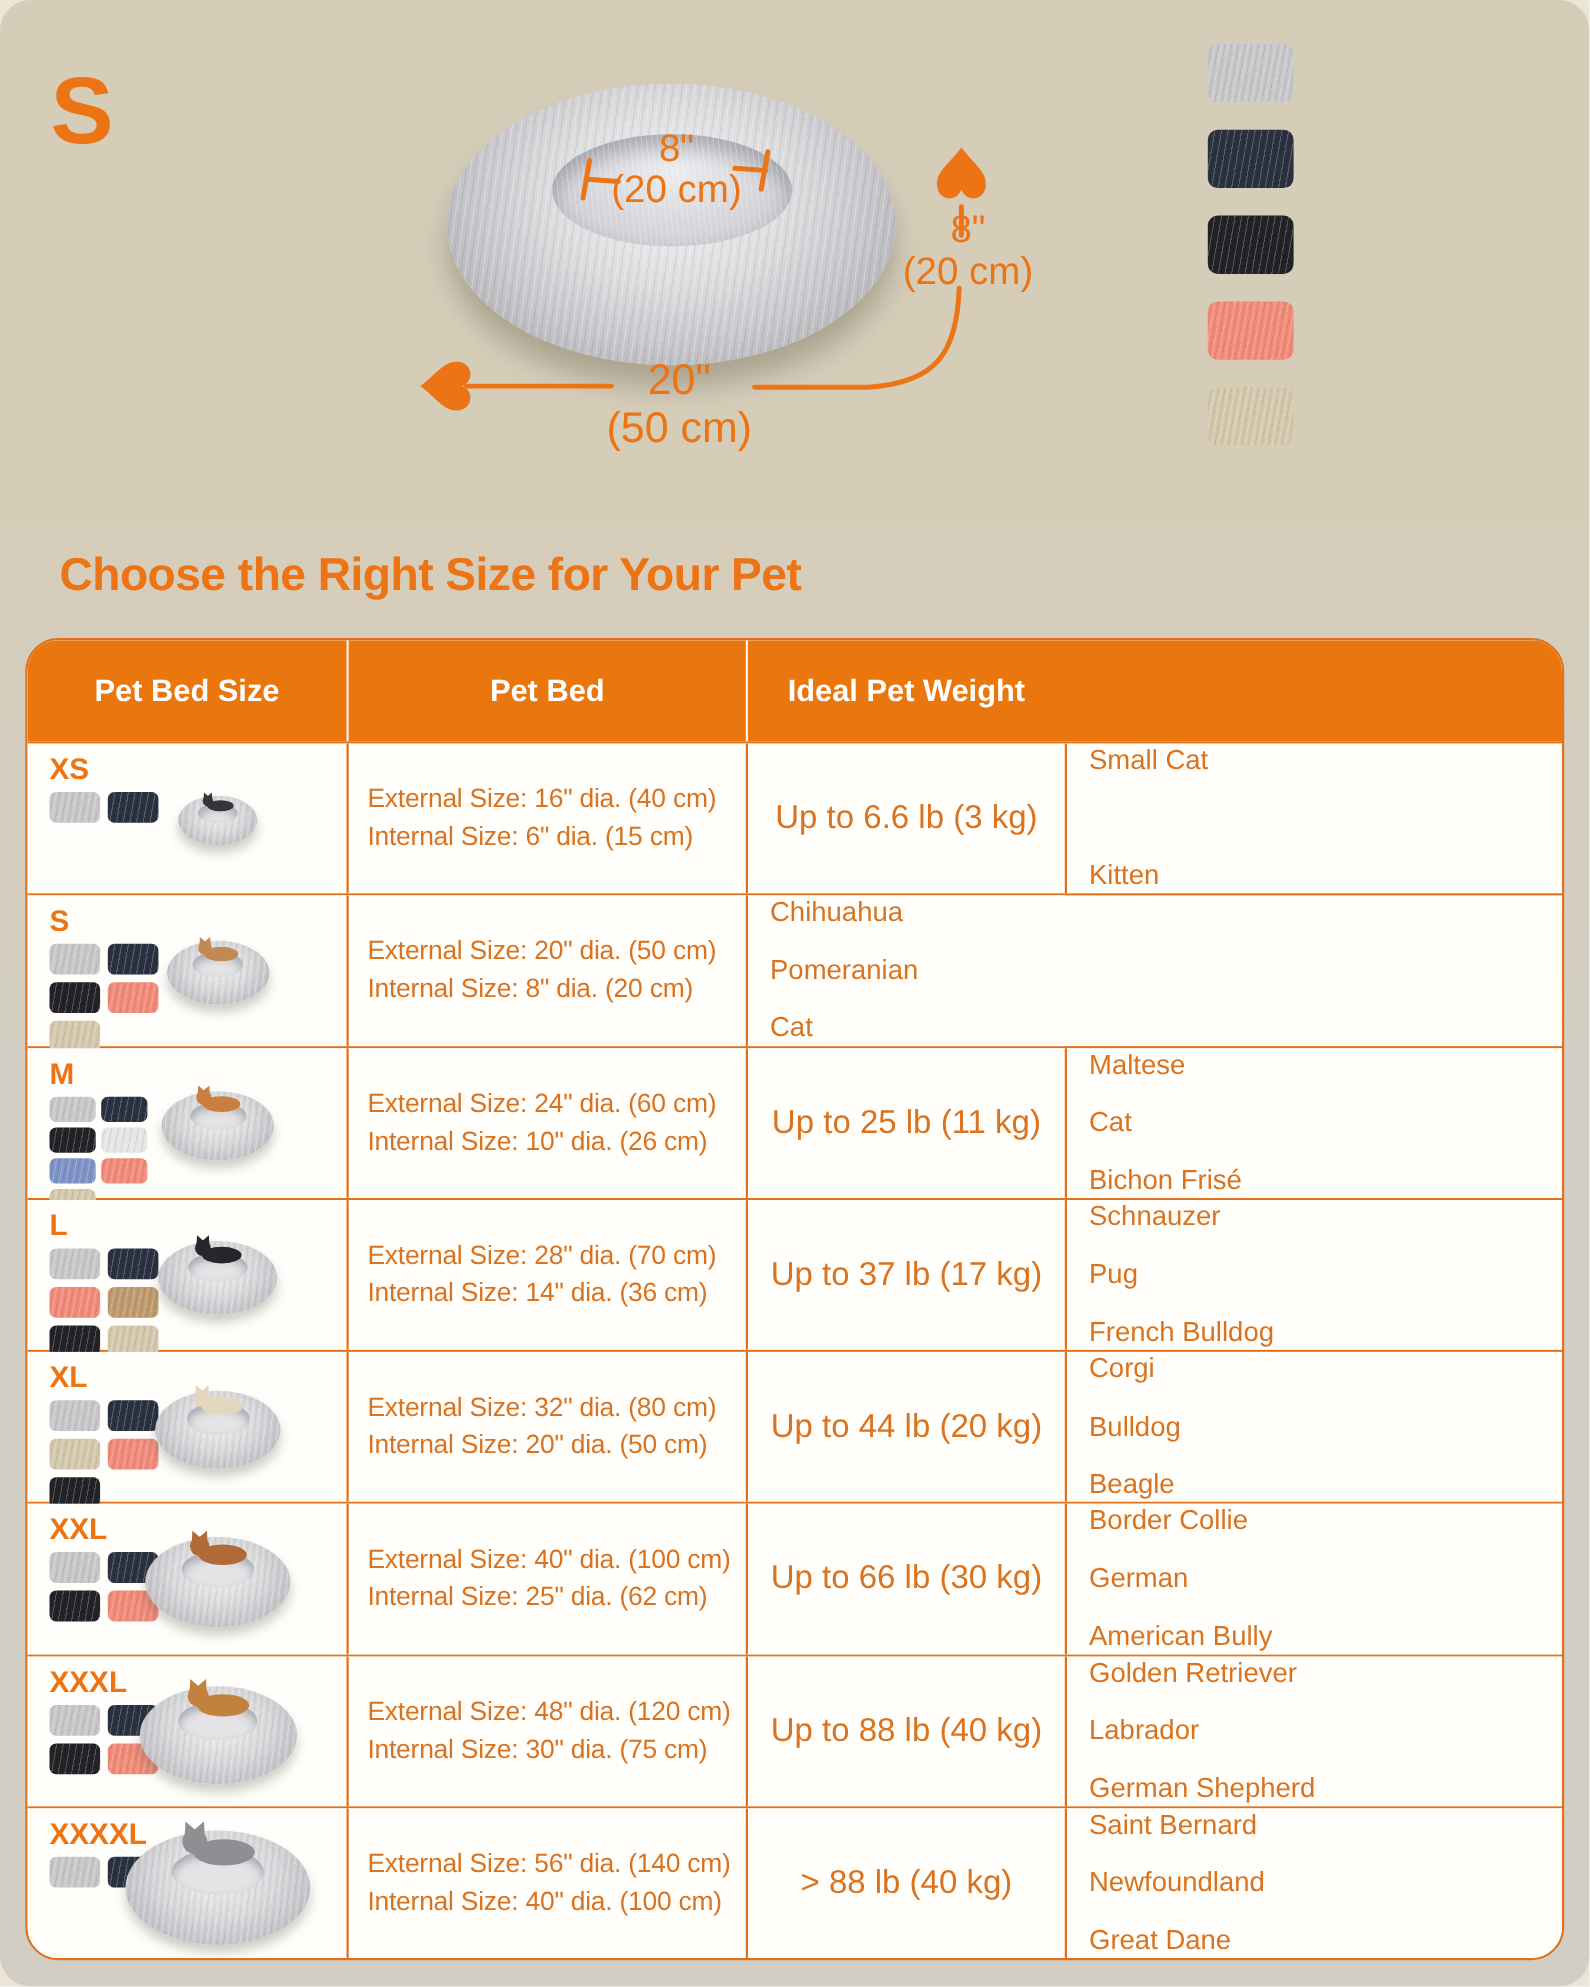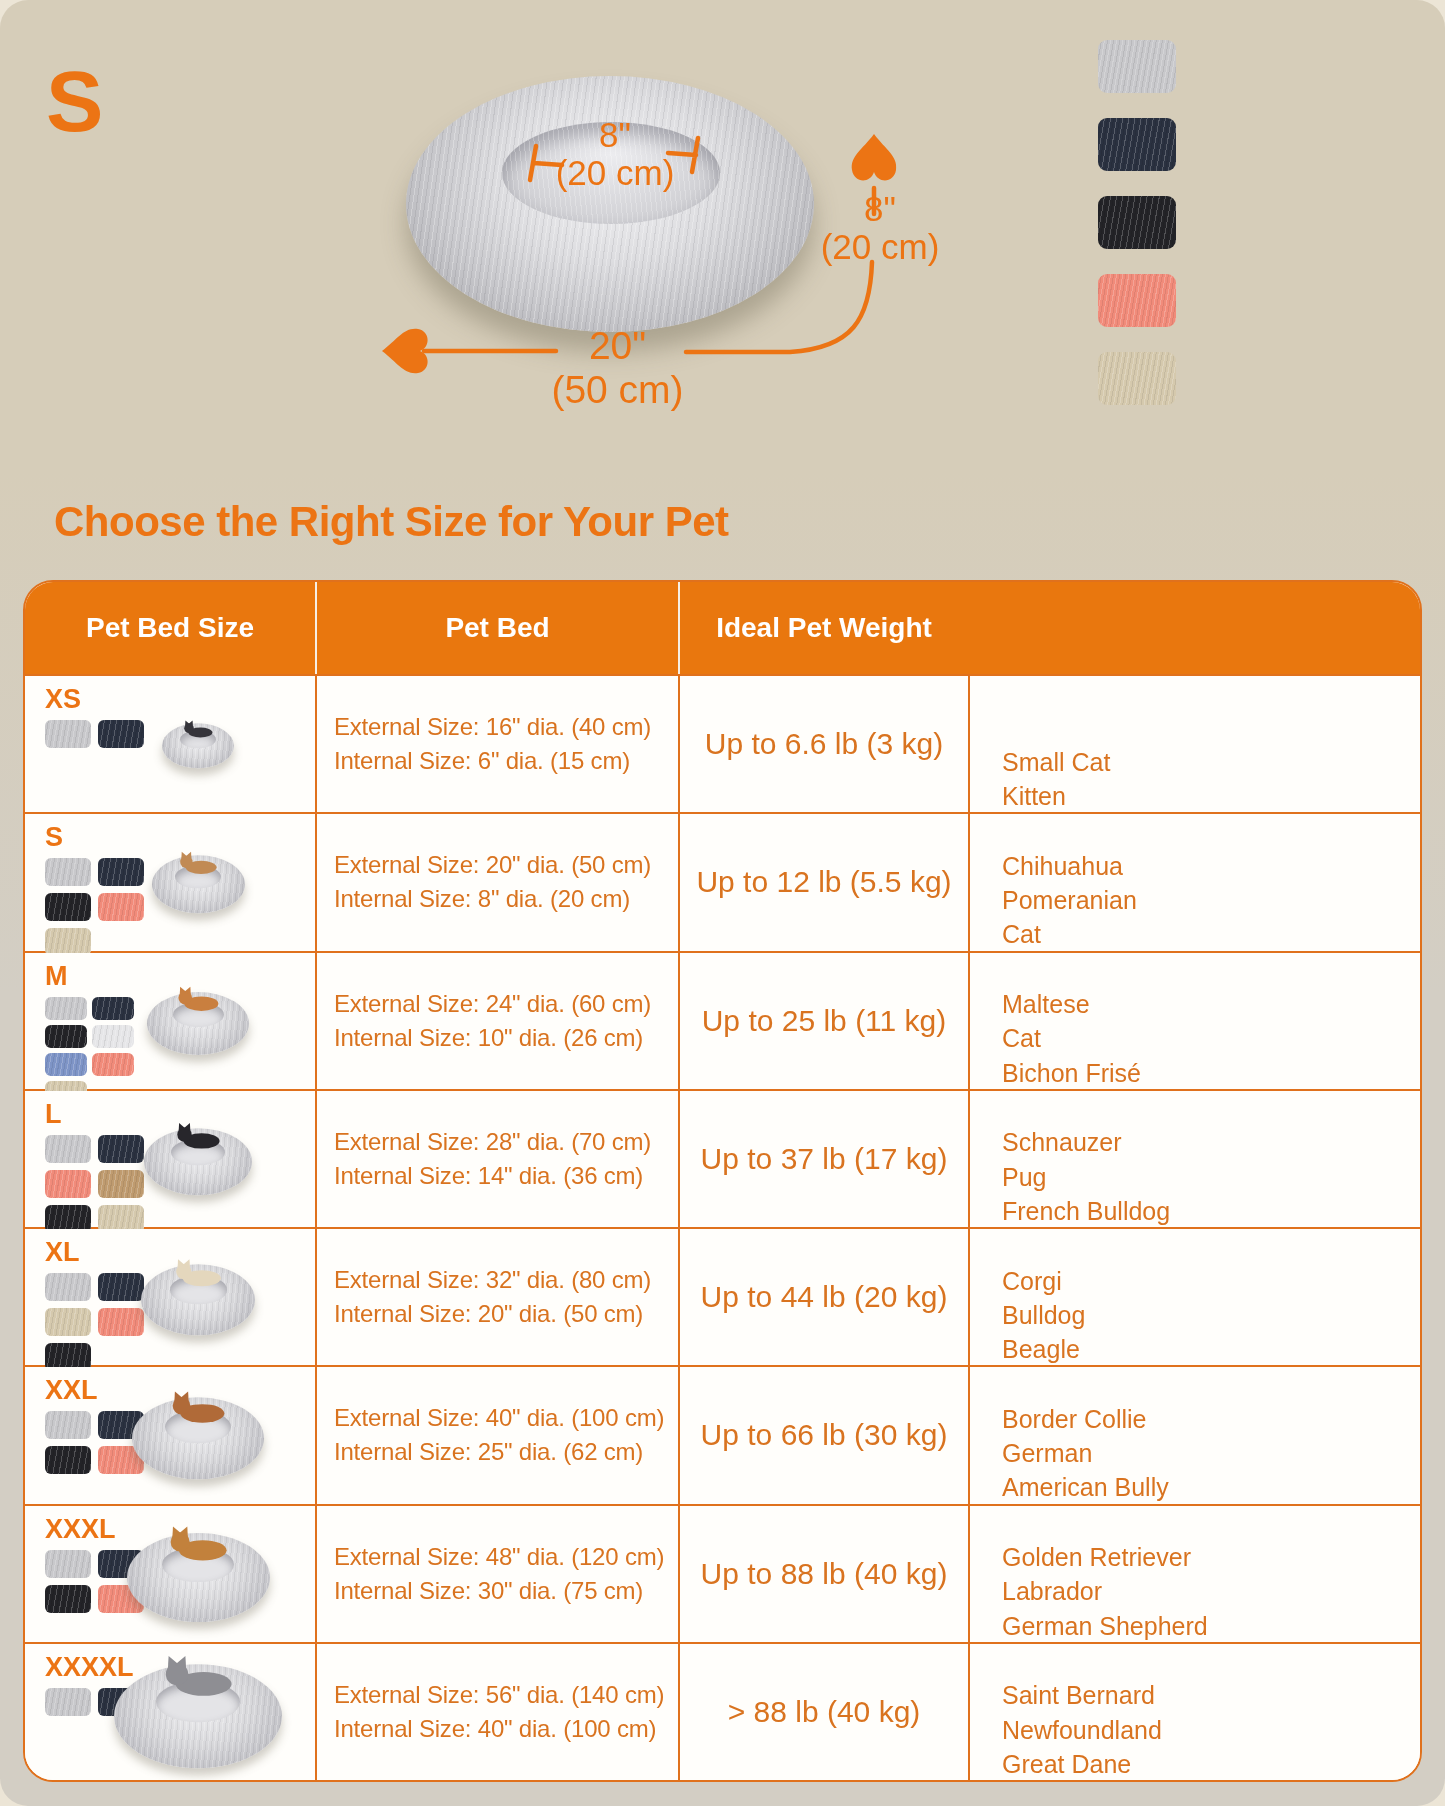--- a/index.html
+++ b/index.html
@@ -70,21 +70,21 @@
   .mb-outer::after{content:"";position:absolute;inset:0;border-radius:50%;opacity:.5;
     background:repeating-linear-gradient(96deg,rgba(255,255,255,.5) 0 1px,transparent 1px 3px,rgba(55,55,62,.16) 3px 4px,transparent 4px 6px);}
   .mb-hole{position:absolute;left:25%;top:16%;width:50%;height:40%;border-radius:50%;
     background:#e4e4e7;box-shadow:inset 0 5px 9px rgba(70,70,82,.4);}
   .pet{position:absolute;left:50%;top:-10%;transform:translateX(-50%);}
 
   .cell-size{display:flex;flex-direction:column;justify-content:center;padding-left:17px;gap:6px;}
   .size-line{color:var(--text-orange);font-size:24px;letter-spacing:-0.2px;white-space:nowrap;}
   .cell-weight{display:flex;align-items:center;justify-content:center;}
   .cell-weight span{color:var(--text-orange);font-size:30px;white-space:nowrap;}
-  .cell-breeds{display:flex;flex-direction:column;justify-content:flex-end;padding-left:32px;gap:3px;}
+  .cell-breeds{display:flex;flex-direction:column;justify-content:space-between;padding-left:20px;gap:3px;}
   .cell-breeds div{color:var(--text-orange);font-size:25px;line-height:1.25;}
 </style>
 </head>
 <body>
 
 <div class="canvas">
 
   <div class="size-badge">S</div>
 
   <div class="hero-bed">
@@ -183,23 +183,20 @@
           <circle cx="30" cy="30" r="16"></circle>
           <path d="M17 22 L18 4 L32 16 Z"></path>
           <path d="M43 22 L42 4 L28 16 Z"></path>
         </svg>
       </div>
     </div>
     <div class="cell cell-size">
       <div class="size-line">External Size: 20" dia. (50 cm)</div>
       <div class="size-line">Internal Size: 8" dia. (20 cm)</div>
     </div>
-    <div class="cell cell-weight">
-      <span>Up to 12 lb (5.5 kg)</span>
-    </div>
     <div class="cell cell-breeds">
           <div>Chihuahua</div>
           <div>Pomeranian</div>
           <div>Cat</div>
         </div>
   </div>
 
   <div class="trow">
     <div class="cell cell-bed">
       <div class="row-size-label">M</div>

